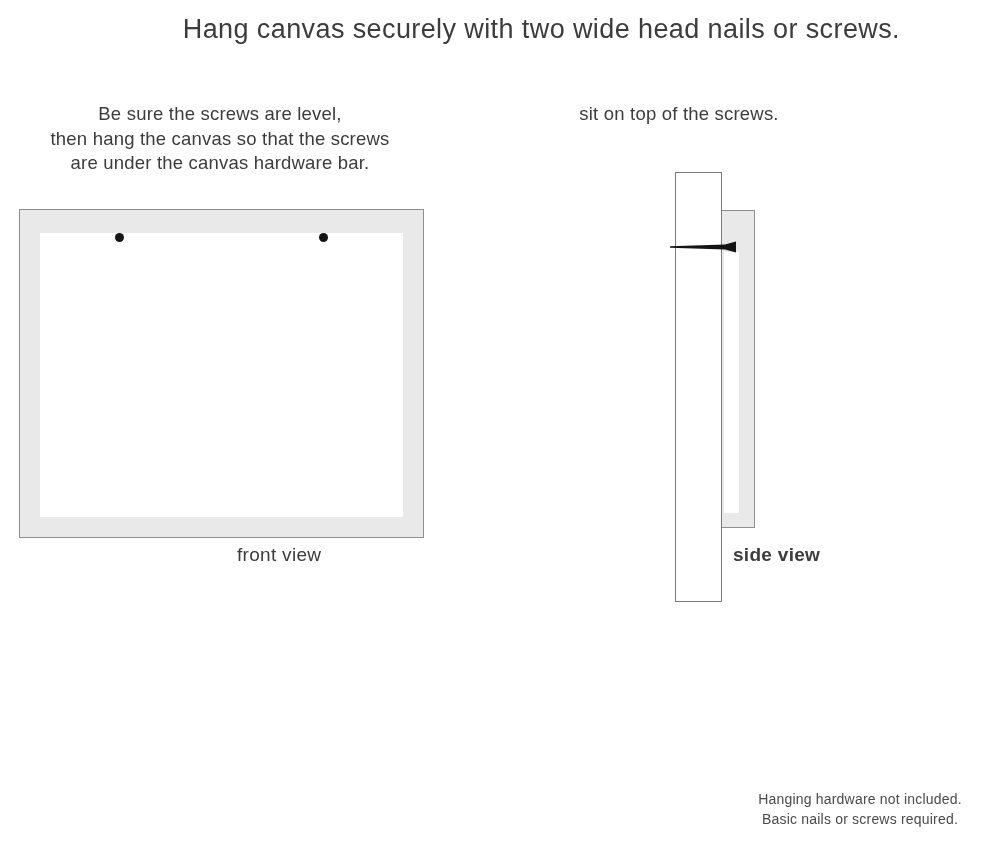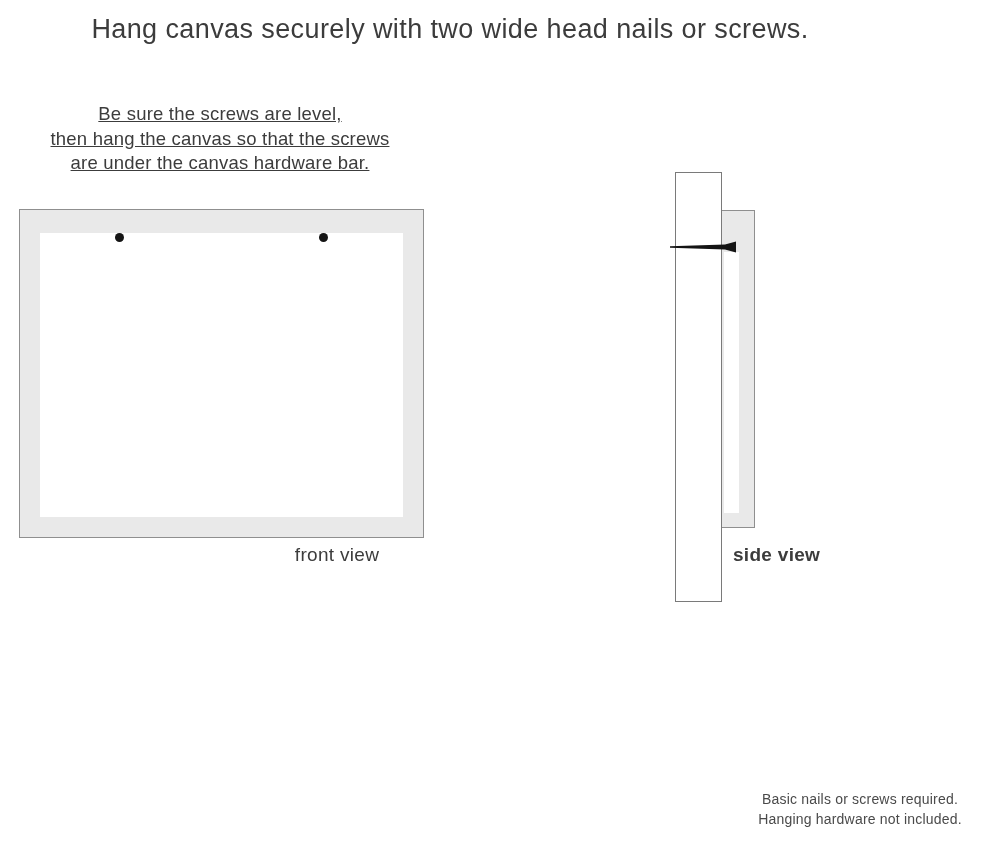--- a/index.html
+++ b/index.html
@@ -17,35 +17,35 @@
     height: 846px;
     position: relative;
     overflow: hidden;
     font-family: "Liberation Sans", sans-serif;
     color: var(--text-color);
   }
   .abs { position: absolute; }
 
   .page-title {
     left: 0; top: 14px; width: 900px;
-    text-align: center;
+    text-align: right;
     font-size: 27px;
     font-weight: 400;
     letter-spacing: 0.4px;
     color: var(--text-color);
   }
 
   .instruction {
     font-size: 18.5px;
     line-height: 24.6px;
     text-align: center;
     letter-spacing: 0.2px;
     color: var(--text-color);
   }
-  .instruction .line { display: block; text-decoration: underline; }
+  .instruction .line { display: block; }
   .instruction.front { left: 0; top: 102px; width: 440px; }
   .instruction.side  { left: 564px; top: 102px; width: 230px; }
 
   
   .front-frame {
     left: 19px; top: 209px;
     width: 405px; height: 329px;
     background: var(--canvas-fill);
     border: 1px solid var(--canvas-border);
   }
@@ -62,21 +62,21 @@
   }
   .screw-dot.left  { left: 95px;  top: 23px; }
   .screw-dot.right { left: 299px; top: 23px; }
 
   .view-label {
     font-size: 19px;
     letter-spacing: 0.3px;
     color: var(--text-color);
     white-space: nowrap;
   }
-  .view-label.front { left: 237px; top: 544px; width: 200px; text-align: center; }
+  .view-label.front { left: 237px; top: 544px; width: 200px; text-align: left; }
   .view-label.side  { left: 733px; top: 544px; font-weight: bold; }
 
   
   .canvas-side {
     left: 721px; top: 210px;
     width: 34px; height: 318px;
     background: var(--canvas-fill);
     border: 1px solid var(--canvas-border);
     z-index: 1;
   }
@@ -115,35 +115,36 @@
 
 <div class="abs page-title">Hang canvas securely with two wide head nails or screws.</div>
 
 <div class="abs instruction front">
   <span class="line">Be sure the screws are level,</span>
   <span class="line">then hang the canvas so that the screws</span>
   <span class="line">are under the canvas hardware bar.</span>
 </div>
 
 <div class="abs instruction side">
+  <span class="line">sit on top of the screws.</span>
 </div>
 
 <div class="abs front-frame">
   <div class="front-face"></div>
   <span class="screw-dot left"></span>
   <span class="screw-dot right"></span>
 </div>
 <div class="abs view-label front">front view</div>
 
 <div class="abs canvas-side">
   <div class="canvas-side-inner"></div>
 </div>
 <div class="abs wall-bar"></div>
 <svg class="abs nail-svg" viewBox="0 0 78 16" xmlns="http://www.w3.org/2000/svg">
   <polygon points="5,7.2 60,5.6 60,10.4 5,8.8"></polygon>
   <polygon points="60,5.6 71,2.5 71,13.5 60,10.4"></polygon>
 </svg>
 <div class="abs view-label side">side view</div>
 
 <div class="abs hardware-note">
+  <span class="line">Hanging hardware not included.</span>
   <span class="line">Basic nails or screws required.</span>
-  <span class="line">Hanging hardware not included.</span>
 </div>
 
 </body></html>

